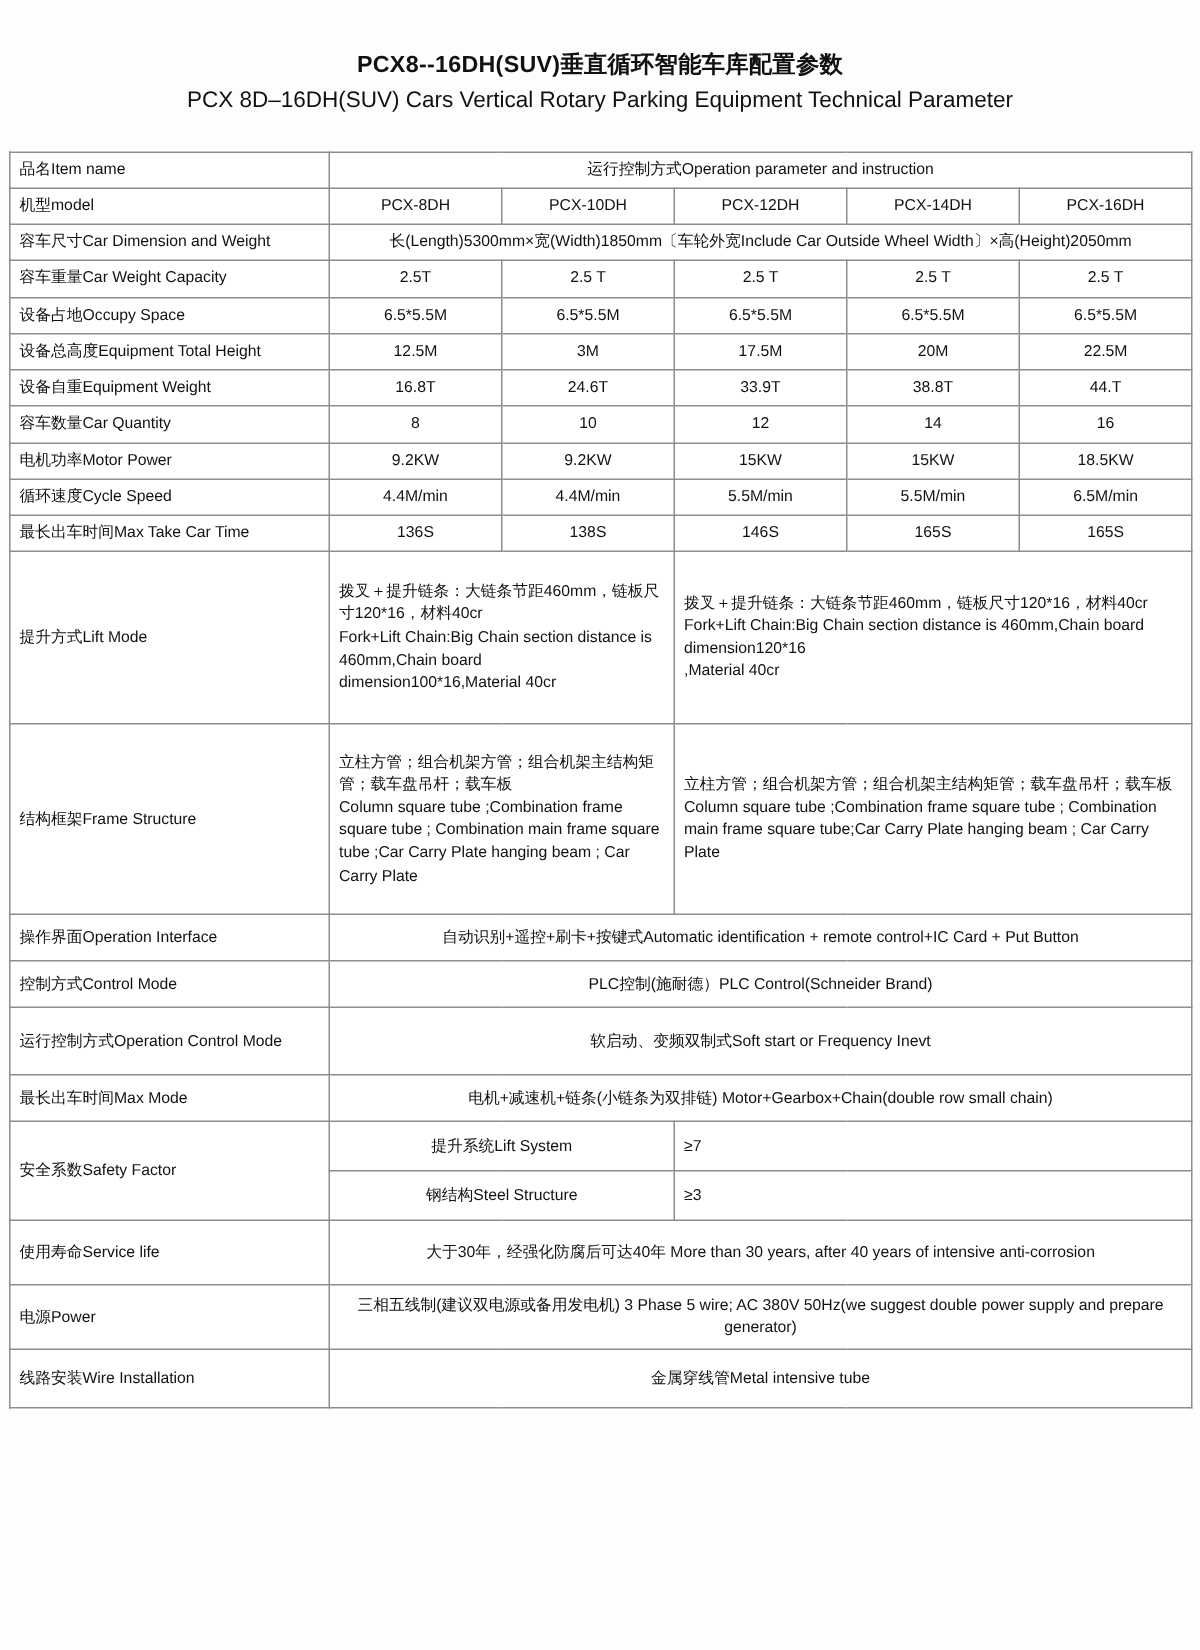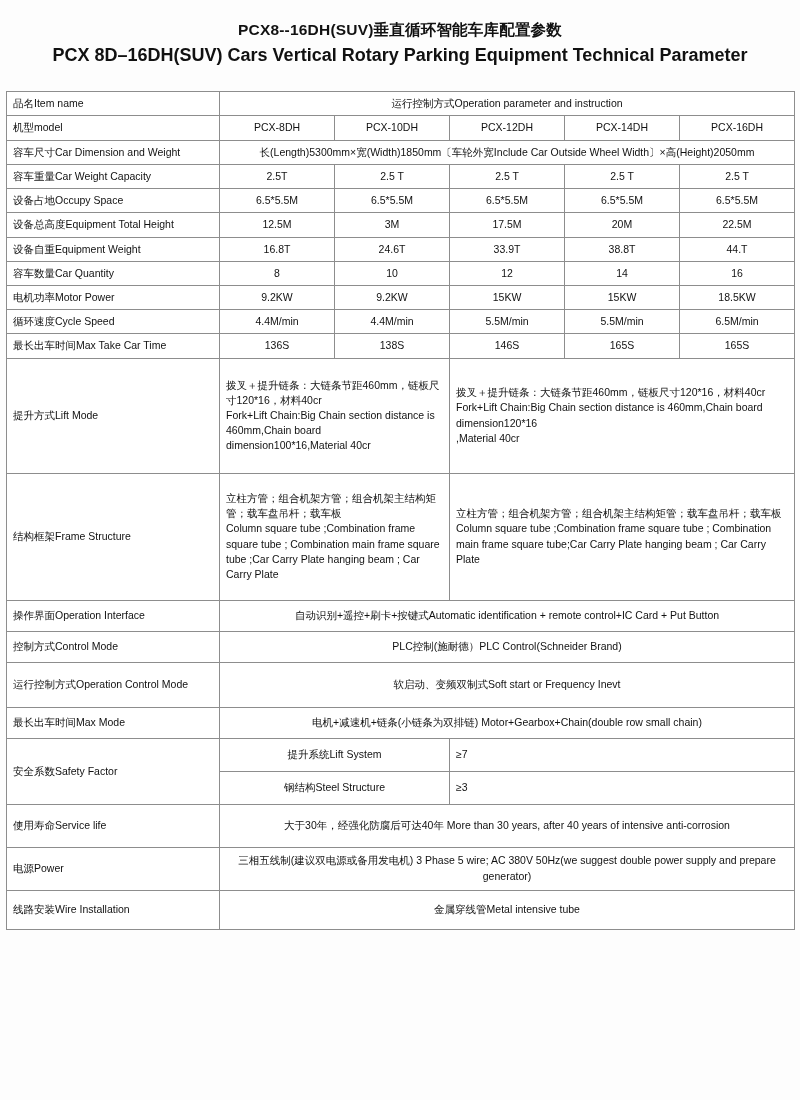--- a/index.html
+++ b/index.html
@@ -9,36 +9,36 @@
   }
   body {
     width: 800px;
     min-height: 1100px;
     font-family: "Liberation Sans", sans-serif;
     color: #111;
   }
   .page {
     width: 800px;
     box-sizing: border-box;
-    padding: 12px 6px 8px 6px;
+    padding: 26px 6px 8px 6px;
   }
   .title-block {
     text-align: center;
     padding: 6px 10px 10px 10px;
   }
   .title-cn {
     font-size: 15.5px;
     font-weight: bold;
     letter-spacing: 0.2px;
     line-height: 1.5;
     color: #111;
   }
   .title-en {
-    font-size: 18px;
-    font-weight: bold;
+    font-size: 15px;
+    font-weight: normal;
     line-height: 1.5;
     color: #111;
     margin-top: 1px;
   }
   table.spec {
     border-collapse: collapse;
     width: 788px;
     margin: 12px auto;
     table-layout: fixed;
     background: #fff;

